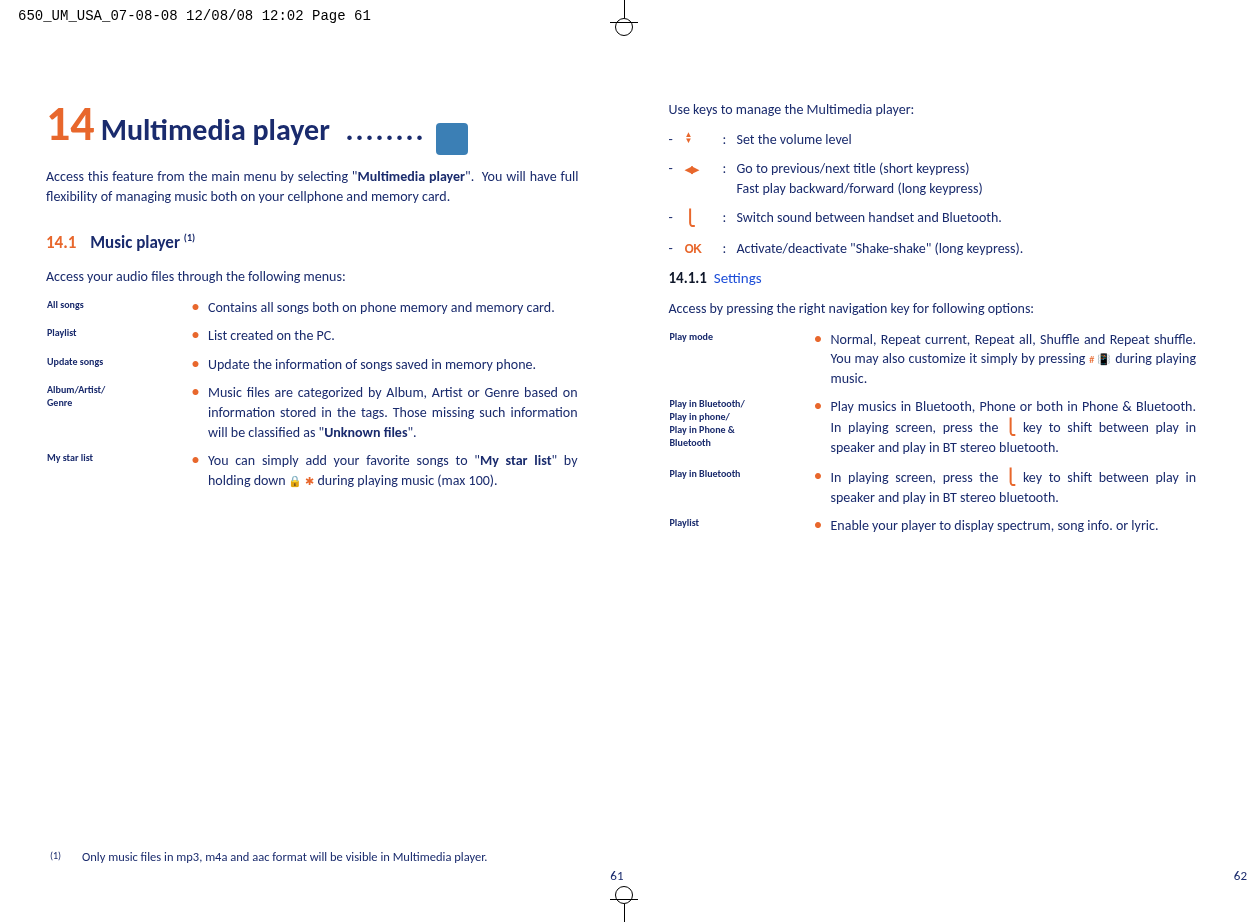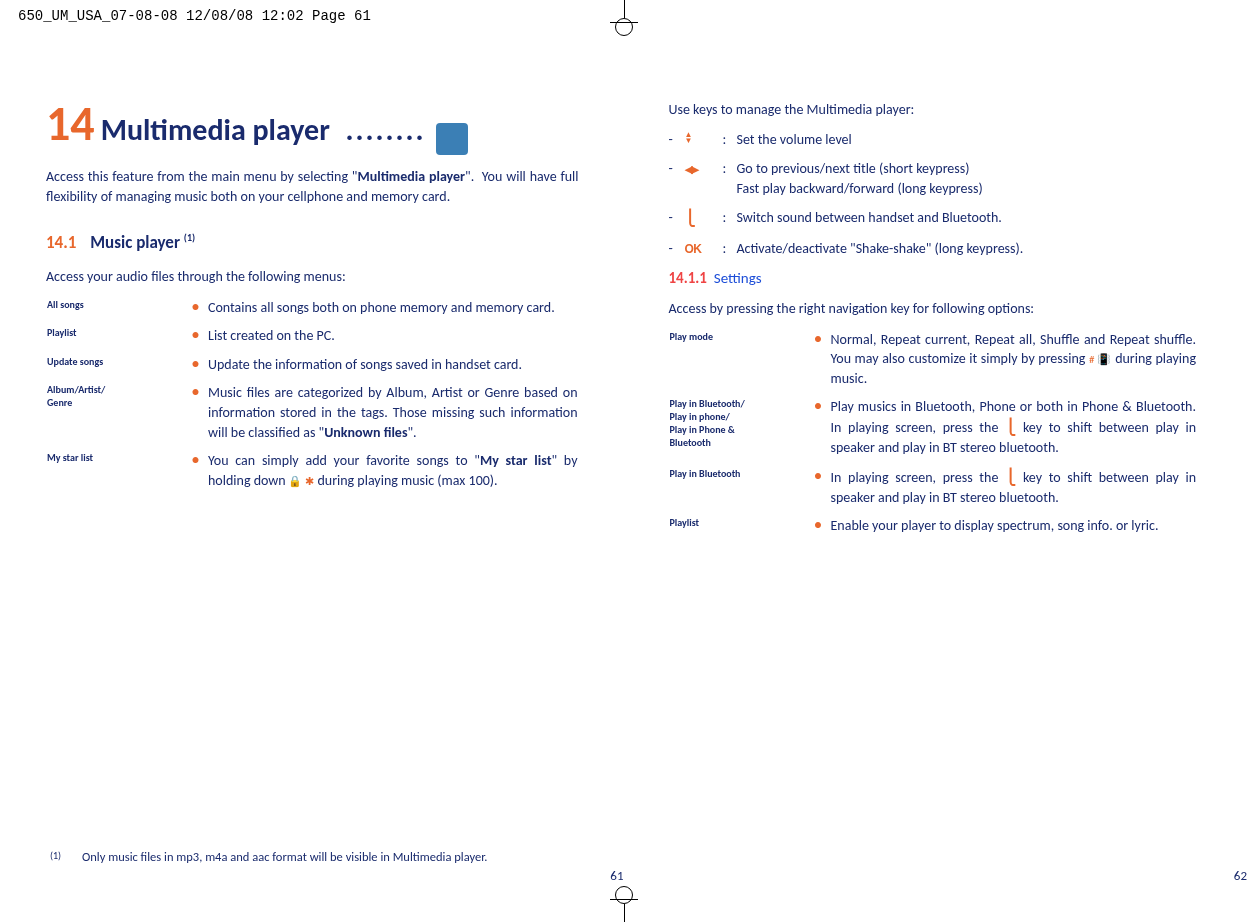--- a/index.html
+++ b/index.html
@@ -214,21 +214,21 @@
     font-weight: bold;
     font-size: 12px;
     font-family: Arial, sans-serif;
     letter-spacing: -0.5px;
   }
   .subsection-header {
     font-size: 15px;
     margin: 10px 0 12px 0;
   }
   .subsection-header .num {
-    color: #ef4444;
+    color: #0f172a;
     font-weight: bold;
   }
   .subsection-header .name {
     color: #1d4ed8;
     font-weight: normal;
   }
   .crop-mark-top {
     position: absolute;
     top: 0px;
     left: 50%;
@@ -349,21 +349,21 @@
         <td class="def-value">Contains all songs both on phone memory and memory card.</td>
       </tr>
       <tr class="def-row">
         <td class="def-term">Playlist</td>
         <td class="def-bullet">•</td>
         <td class="def-value">List created on the PC.</td>
       </tr>
       <tr class="def-row">
         <td class="def-term">Update songs</td>
         <td class="def-bullet">•</td>
-        <td class="def-value">Update the information of songs saved in handset card.</td>
+        <td class="def-value">Update the information of songs saved in memory phone.</td>
       </tr>
       <tr class="def-row">
         <td class="def-term">Album/Artist/<br>Genre</td>
         <td class="def-bullet">•</td>
         <td class="def-value">Music files are categorized by Album, Artist or Genre based on information stored in the tags. Those missing such information will be classified as "<span class="bold">Unknown files</span>".</td>
       </tr>
       <tr class="def-row">
         <td class="def-term">My star list</td>
         <td class="def-bullet">•</td>
         <td class="def-value">You can simply add your favorite songs to "<span class="bold">My star list</span>" by holding down <span class="inline-icon-orange">🔒 ✱</span> during playing music (max 100).</td>

